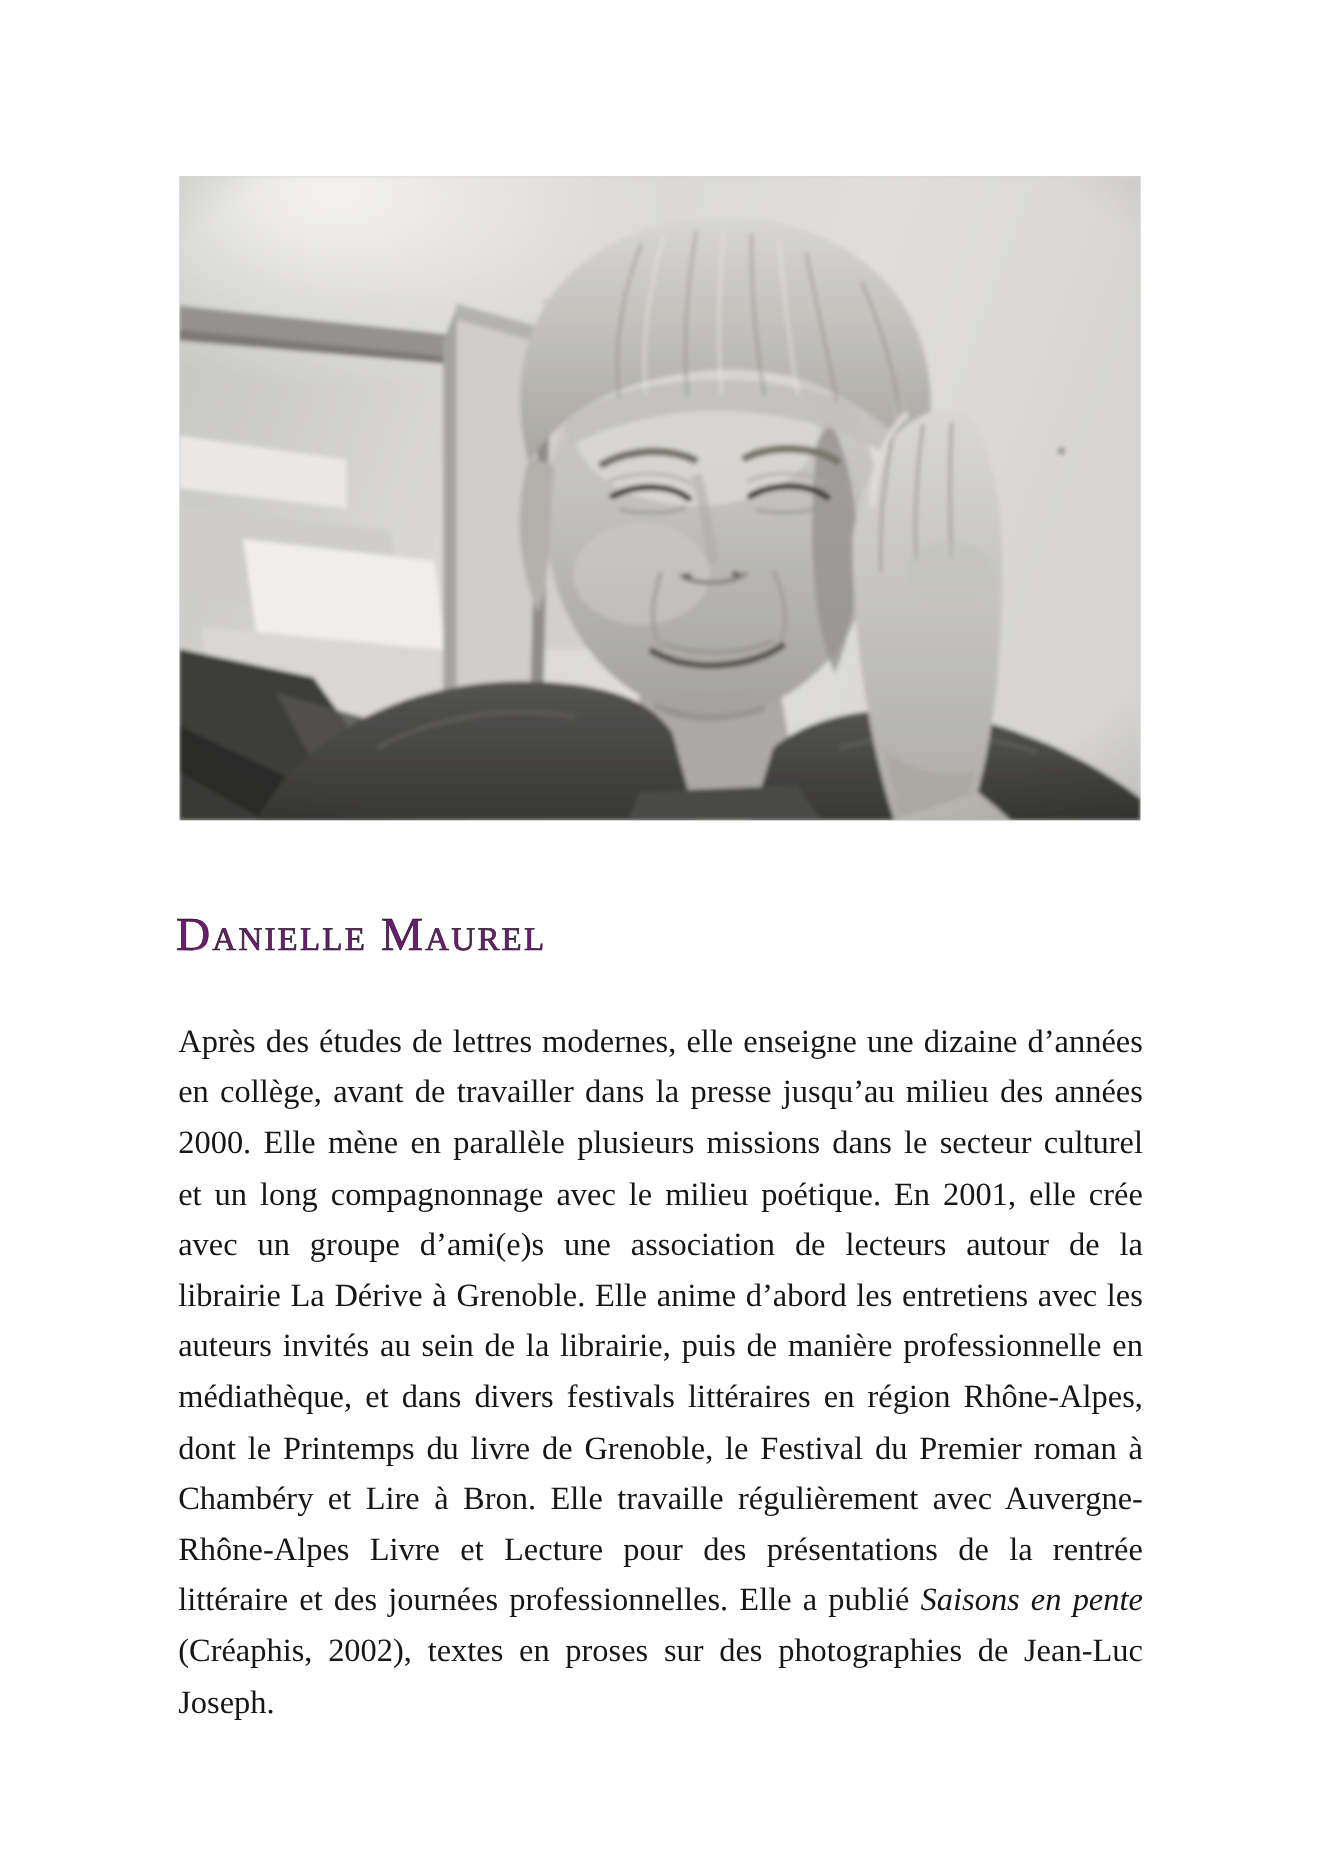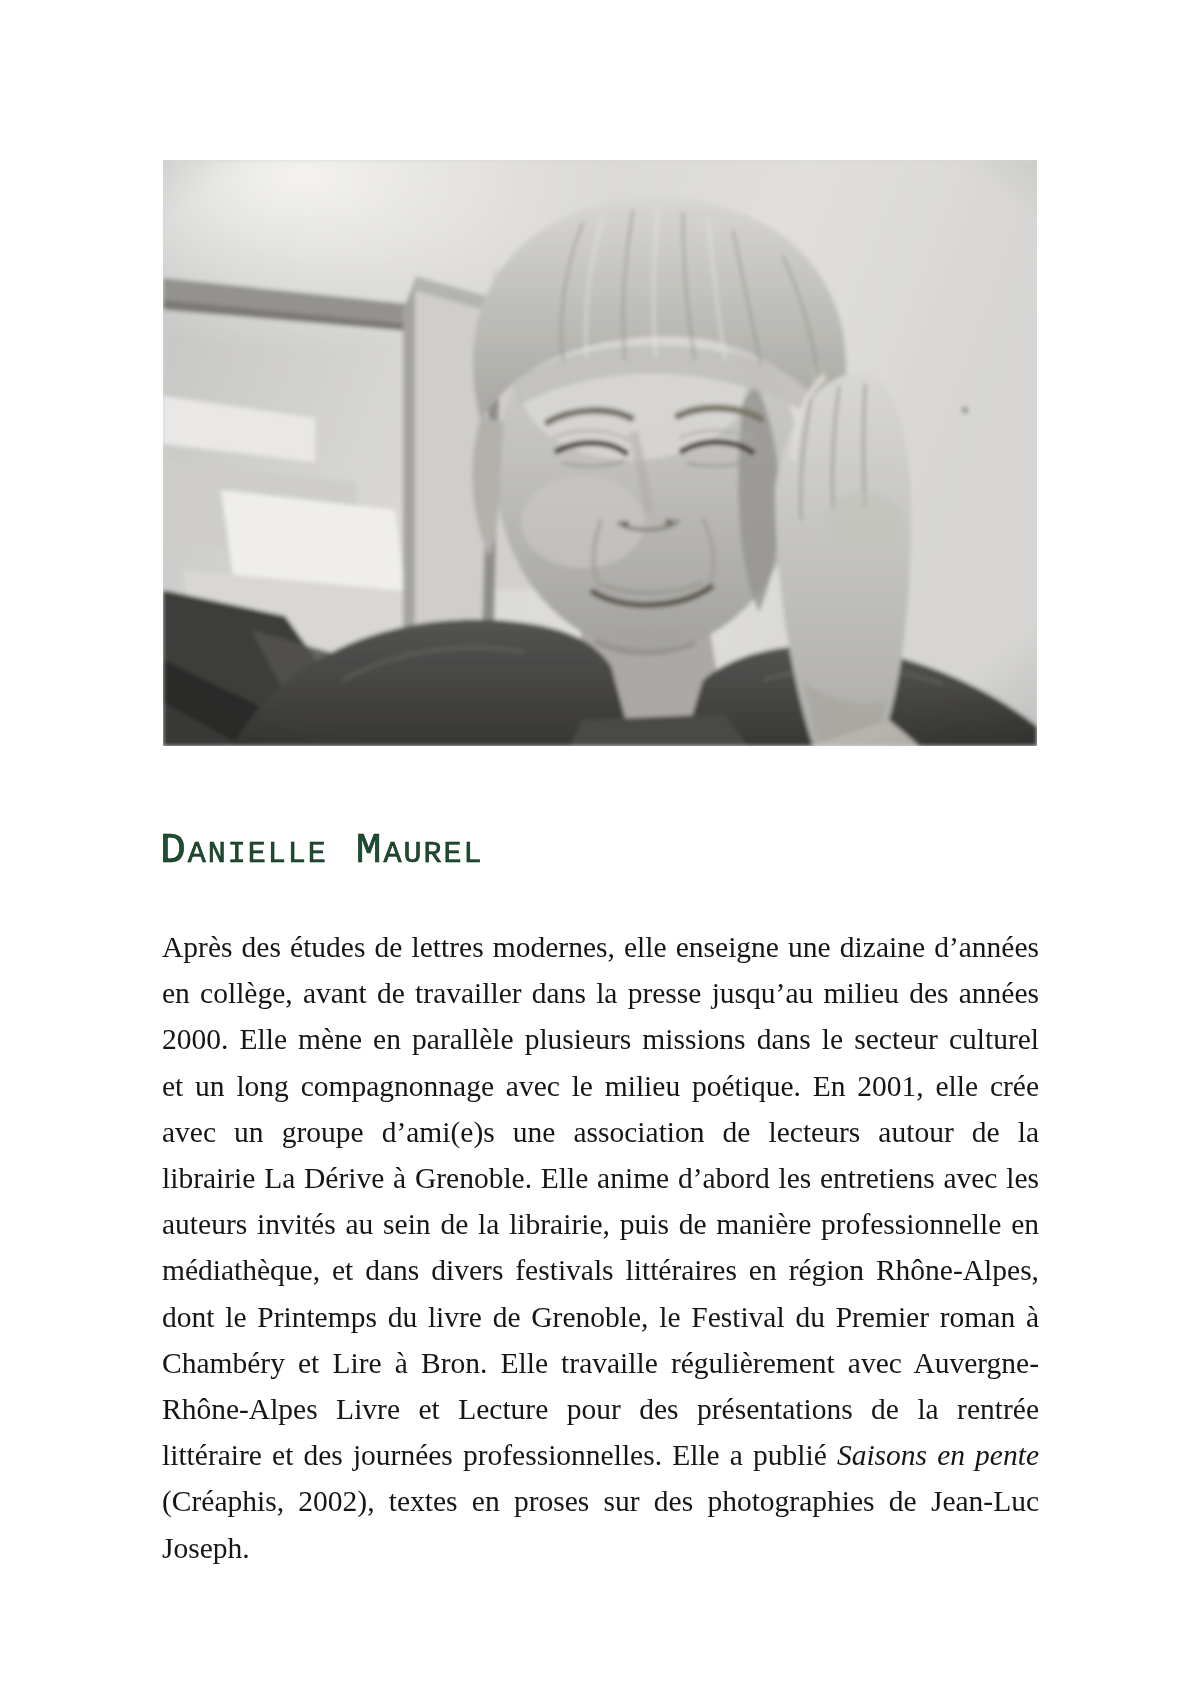--- a/index.html
+++ b/index.html
@@ -31,28 +31,28 @@
   .photo svg {
     display: block;
     width: 100%;
     height: 100%;
   }
   .author-name {
     position: absolute;
     left: 160px;
     top: 828px;
     margin: 0;
-    font-family: Liberation Mono, monospace;
+    font-family: Liberation Serif, serif;
     font-weight: 400;
     -webkit-text-stroke: 0.6px #181818;
     font-variant: small-caps;
     font-size: 43px;
     line-height: 46px;
     letter-spacing: 2px;
-    color: #14532d;
+    color: #701a75;
     white-space: nowrap;
   }
   .bio {
     position: absolute;
     left: 162px;
     top: 924px;
     width: 877px;
     margin: 0;
     font-size: 29.5px;
     line-height: 46.2px;

